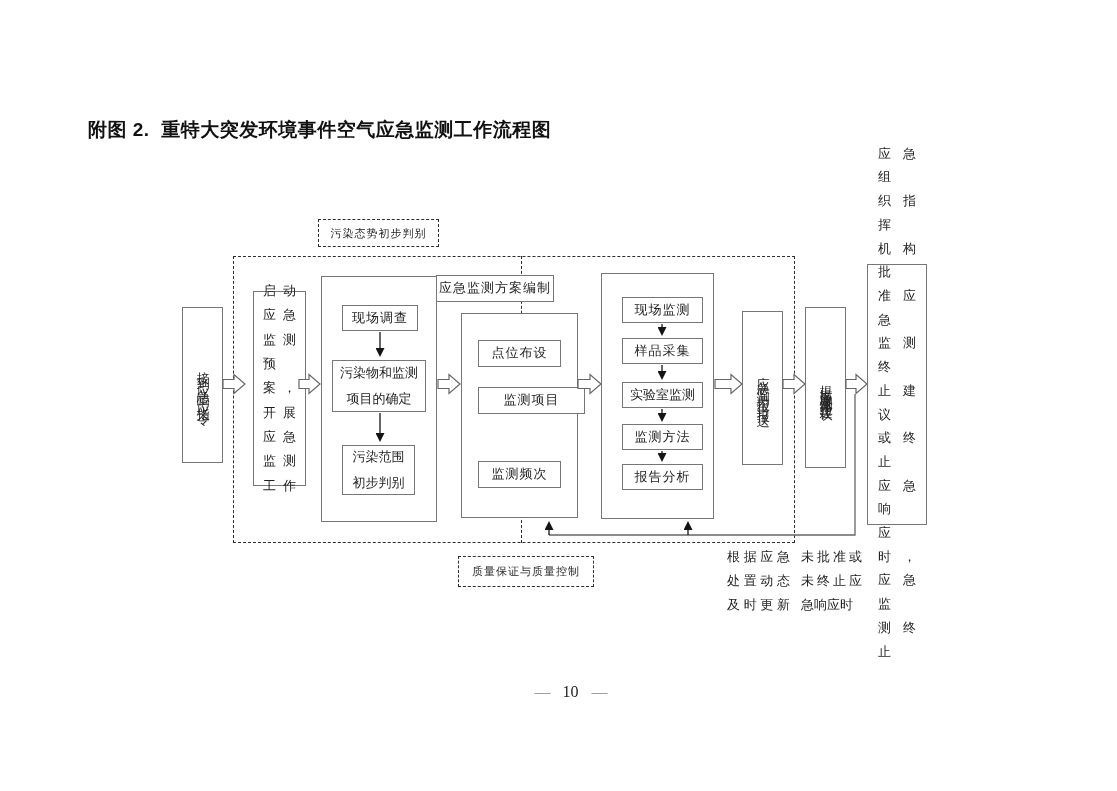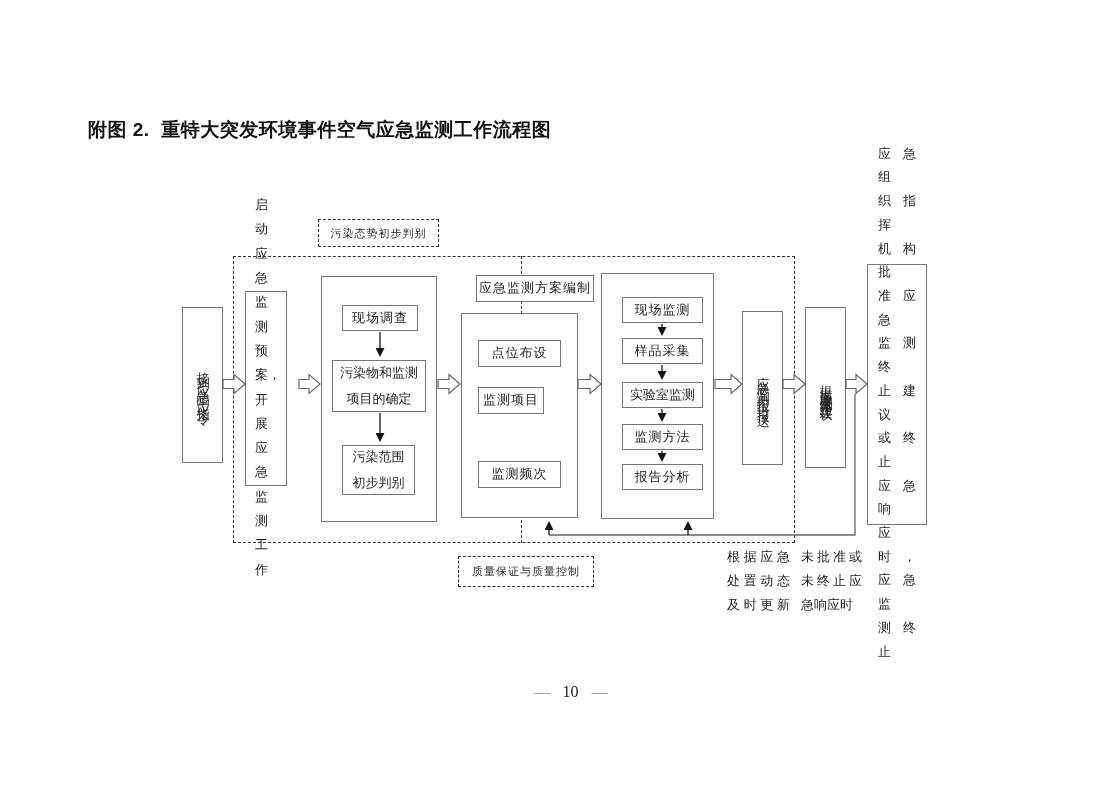--- a/index.html
+++ b/index.html
@@ -81,27 +81,27 @@
     <div class="region" style="left:233px; top:256px; width:562px; height:287px;"></div>
     <div class="vline-dashed" style="left:521px; top:256px; height:287px;"></div>
 
     <div class="dashedbox spaced" style="left:318px; top:219px; width:121px; height:28px;">
       <span>污染态势初步判别</span>
     </div>
     <div class="dashedbox spaced" style="left:458px; top:556px; width:136px; height:31px;">
       <span>质量保证与质量控制</span>
     </div>
 
-    <div class="box spaced" style="left:476px; top:275px; width:118px; height:27px;">
+    <div class="box spaced" style="left:436px; top:275px; width:118px; height:27px;">
       <span>应急监测方案编制</span>
     </div>
 
     <div class="box vbox ls6" style="left:182px; top:307px; width:41px; height:156px;">接到应急响应指令</div>
 
-    <div class="box start-box" style="left:245px; top:291px; width:42px; height:195px;font-family:Liberation Mono, monospace;">
+    <div class="box start-box" style="left:253px; top:291px; width:53px; height:195px;">
       <div class="jlines">
           <div class="jline">启动</div>
           <div class="jline">应急</div>
           <div class="jline">监测</div>
           <div class="jline">预案，</div>
           <div class="jline">开展</div>
           <div class="jline">应急</div>
           <div class="jline">监测</div>
           <div class="jline">工作</div>
         </div>
@@ -117,21 +117,21 @@
     </div>
     <div class="box jc two-line" style="left:342px; top:445px; width:73px; height:50px;">
       <div class="jlines">
           <div class="jline">污染范围</div>
           <div class="jline">初步判别</div>
         </div>
     </div>
 
     <div class="box" style="left:461px; top:313px; width:117px; height:205px;"></div>
     <div class="box spaced" style="left:478px; top:340px; width:83px; height:27px;">点位布设</div>
-    <div class="box spaced" style="left:478px; top:387px; width:66px; height:27px;">监测项目</div>
+    <div class="box spaced" style="left:478px; top:387px; width:107px; height:27px;">监测项目</div>
     <div class="box spaced" style="left:478px; top:433px; width:83px; height:27px;margin-top:28px;">监测频次</div>
 
     <div class="box" style="left:601px; top:273px; width:113px; height:246px;"></div>
     <div class="box spaced" style="left:622px; top:297px; width:81px; height:26px;">现场监测</div>
     <div class="box spaced" style="left:622px; top:338px; width:81px; height:26px;">样品采集</div>
     <div class="box" style="left:622px; top:382px; width:81px; height:26px;">实验室监测</div>
     <div class="box spaced" style="left:622px; top:424px; width:81px; height:26px;">监测方法</div>
     <div class="box spaced" style="left:622px; top:464px; width:81px; height:26px;">报告分析</div>
 
     <div class="box vbox ls55" style="left:742px; top:311px; width:41px; height:154px;">应急监测报告报送</div>

